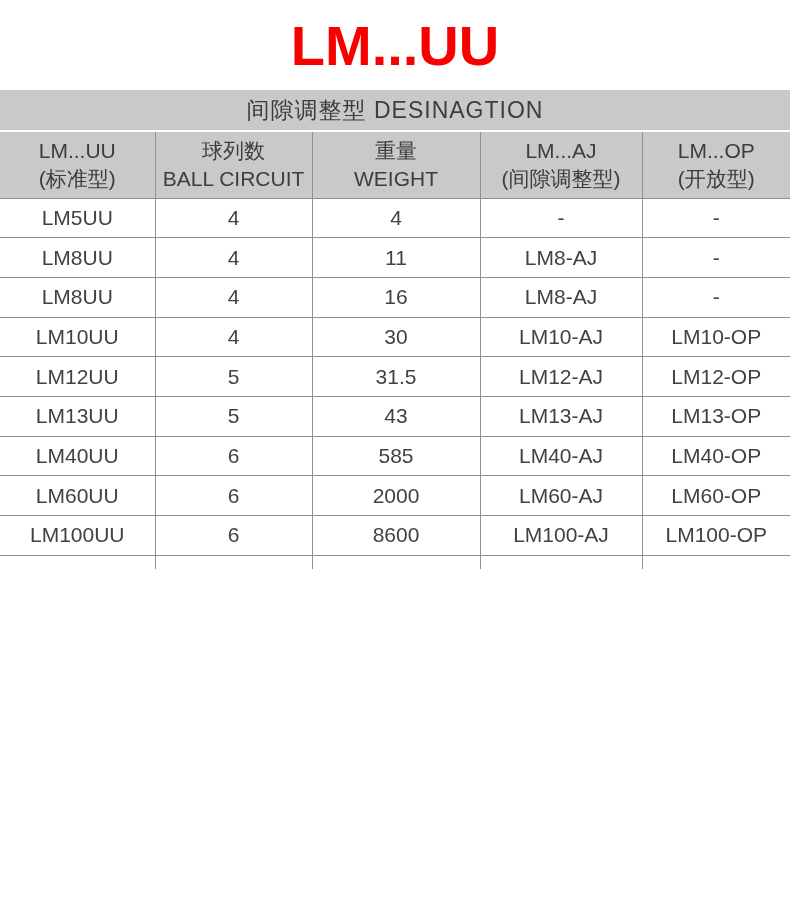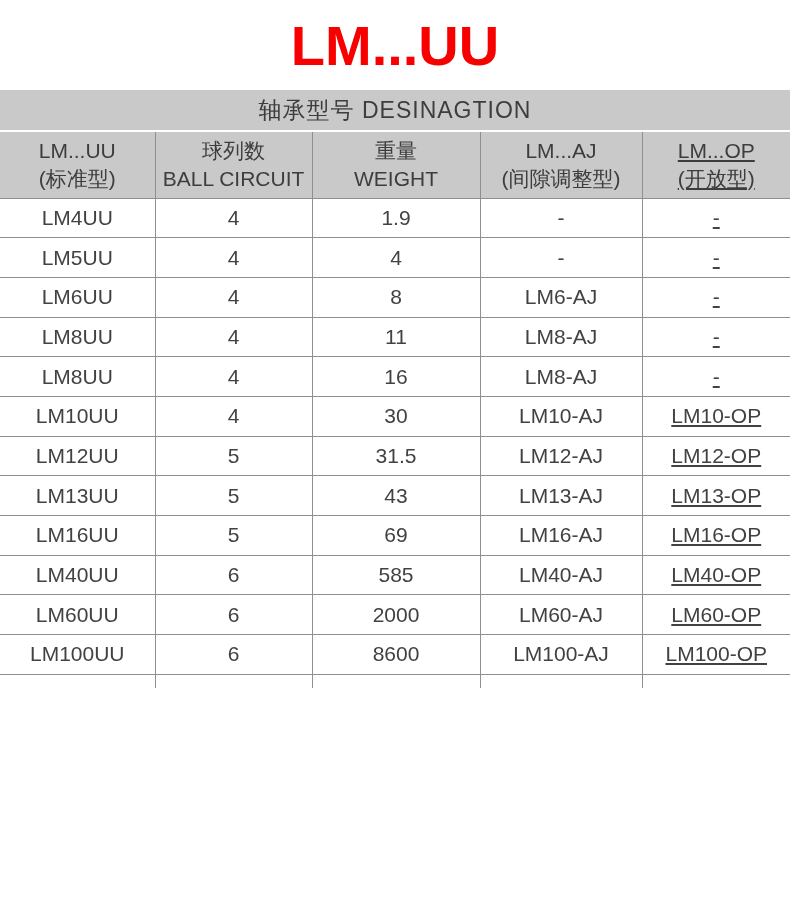--- a/index.html
+++ b/index.html
@@ -52,21 +52,21 @@
 
   .spec th, .spec td {
     border: 1px solid #8f8f8f;
     text-align: center;
     vertical-align: middle;
     padding: 0;
     font-weight: normal;
   }
   
   .spec th:first-child, .spec td:first-child { border-left: none; }
-  .spec th:last-child,  .spec td:last-child  { border-right: none; text-decoration: underline; }
+  .spec th:last-child,  .spec td:last-child  { border-right: none; }
 
   .spec thead tr { height: 66px; }
   .spec thead th {
     background: #c9c9c9;
     border-top: none;
     color: #3d3d3d;
     font-size: 21px;
     line-height: 1.32;
   }
   .spec thead th span { display: block; }
@@ -81,21 +81,21 @@
   .spec tbody tr.cutoff { height: 14px; }
   .spec tbody tr.cutoff td { border-bottom: none; }
 </style>
 </head>
 <body>
 
 <div class="page">
 
   <h1 class="title">LM...UU</h1>
 
-  <div class="band">轴承型号 DESINAGTION</div>
+  <div class="band">间隙调整型 DESINAGTION</div>
 
   <table class="spec">
     <colgroup>
       <col class="c1">
         <col class="c2">
         <col class="c3">
         <col class="c4">
         <col class="c5">
     </colgroup>
     <thead>
@@ -117,38 +117,24 @@
           <span>(间隙调整型)</span>
         </th>
         <th>
           <span>LM...OP</span>
           <span>(开放型)</span>
         </th>
       </tr>
     </thead>
     <tbody id="tbody">
         <tr>
-    <td>LM4UU</td>
-    <td>4</td>
-    <td>1.9</td>
-    <td>-</td>
-    <td>-</td>
-  </tr>
-        <tr>
     <td>LM5UU</td>
     <td>4</td>
     <td>4</td>
     <td>-</td>
-    <td>-</td>
-  </tr>
-        <tr>
-    <td>LM6UU</td>
-    <td>4</td>
-    <td>8</td>
-    <td>LM6-AJ</td>
     <td>-</td>
   </tr>
         <tr>
     <td>LM8UU</td>
     <td>4</td>
     <td>11</td>
     <td>LM8-AJ</td>
     <td>-</td>
   </tr>
         <tr>
@@ -173,27 +159,20 @@
     <td>LM12-OP</td>
   </tr>
         <tr>
     <td>LM13UU</td>
     <td>5</td>
     <td>43</td>
     <td>LM13-AJ</td>
     <td>LM13-OP</td>
   </tr>
         <tr>
-    <td>LM16UU</td>
-    <td>5</td>
-    <td>69</td>
-    <td>LM16-AJ</td>
-    <td>LM16-OP</td>
-  </tr>
-        <tr>
     <td>LM40UU</td>
     <td>6</td>
     <td>585</td>
     <td>LM40-AJ</td>
     <td>LM40-OP</td>
   </tr>
         <tr>
     <td>LM60UU</td>
     <td>6</td>
     <td>2000</td>

